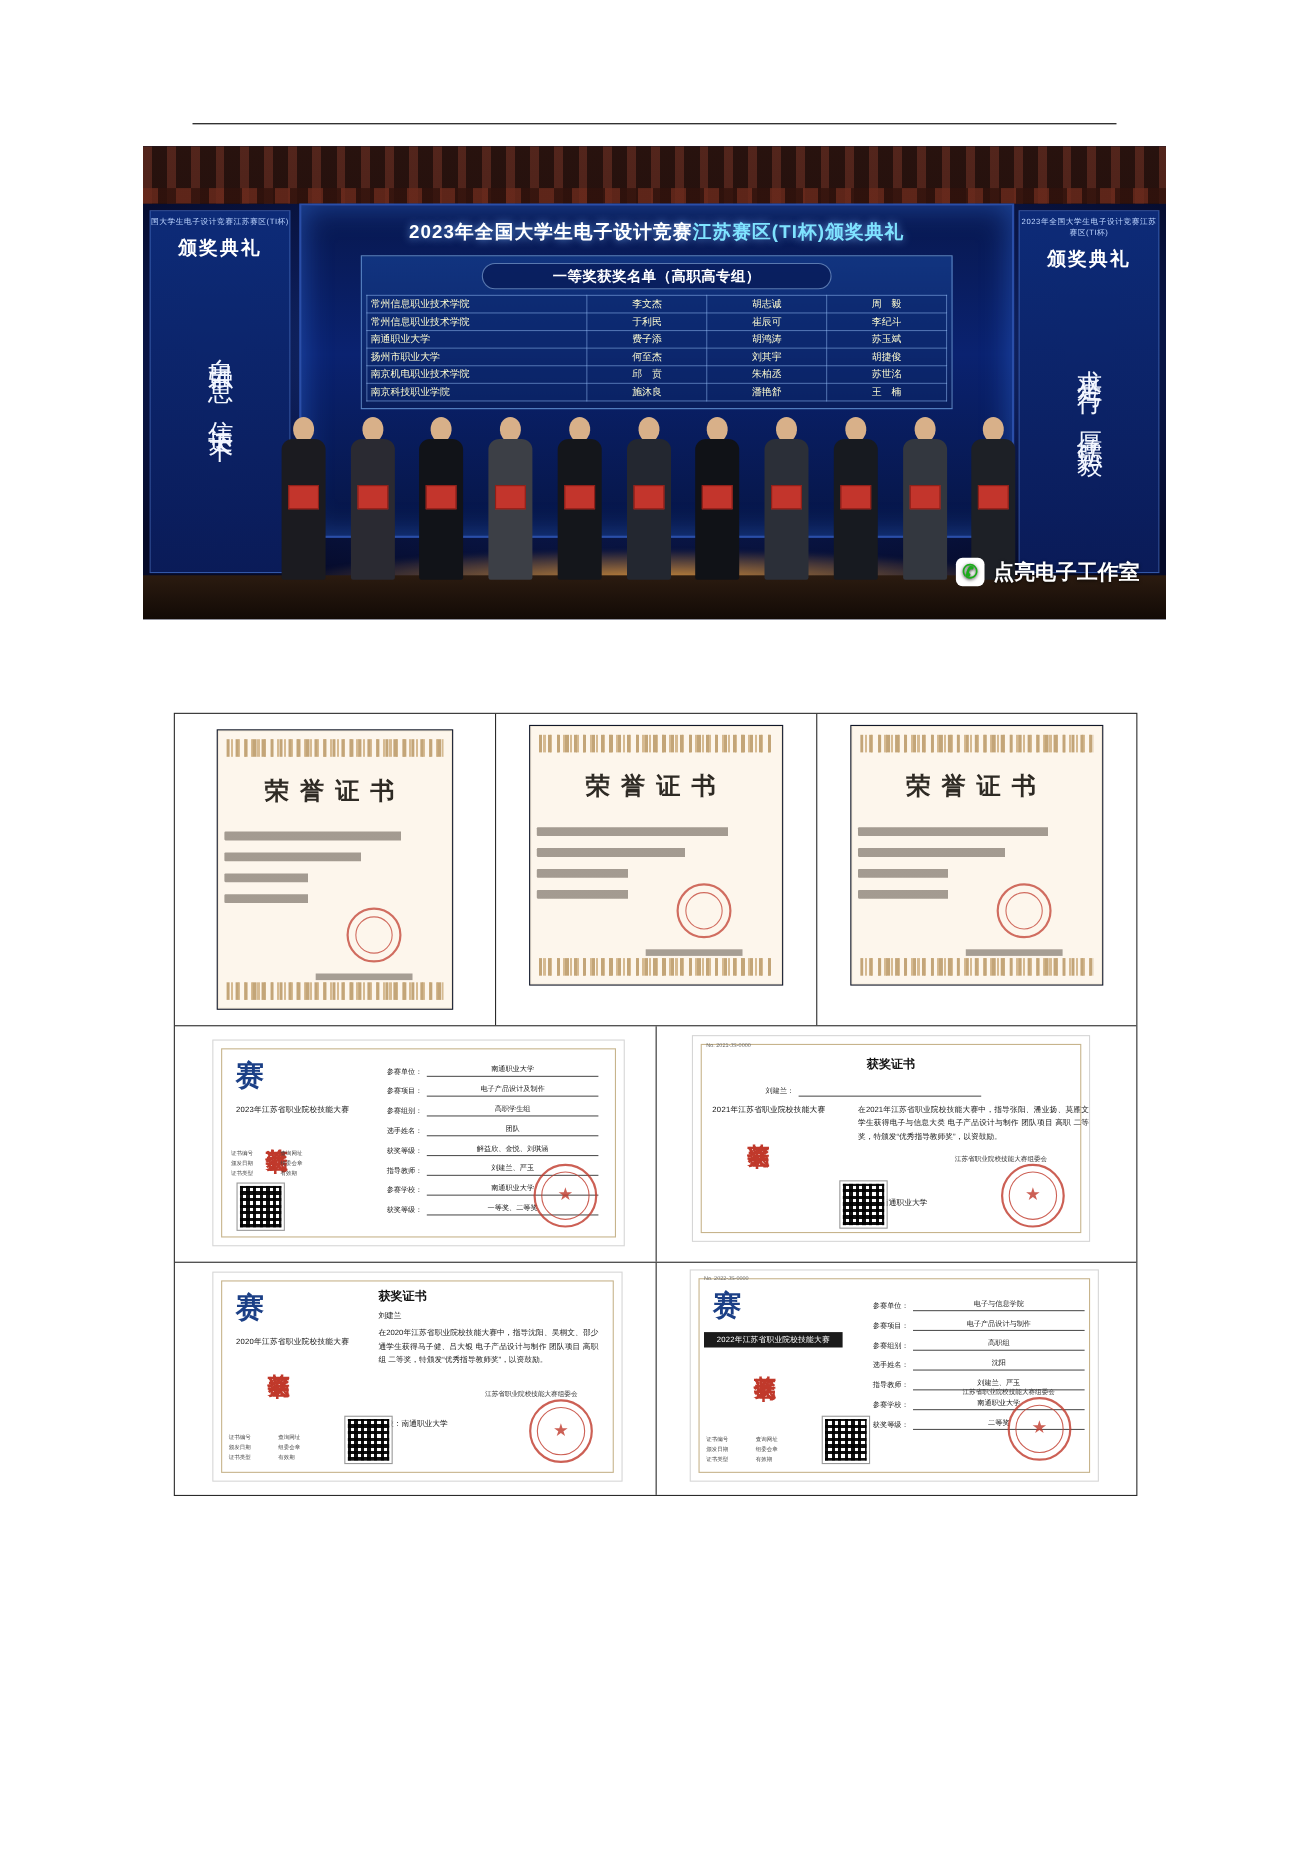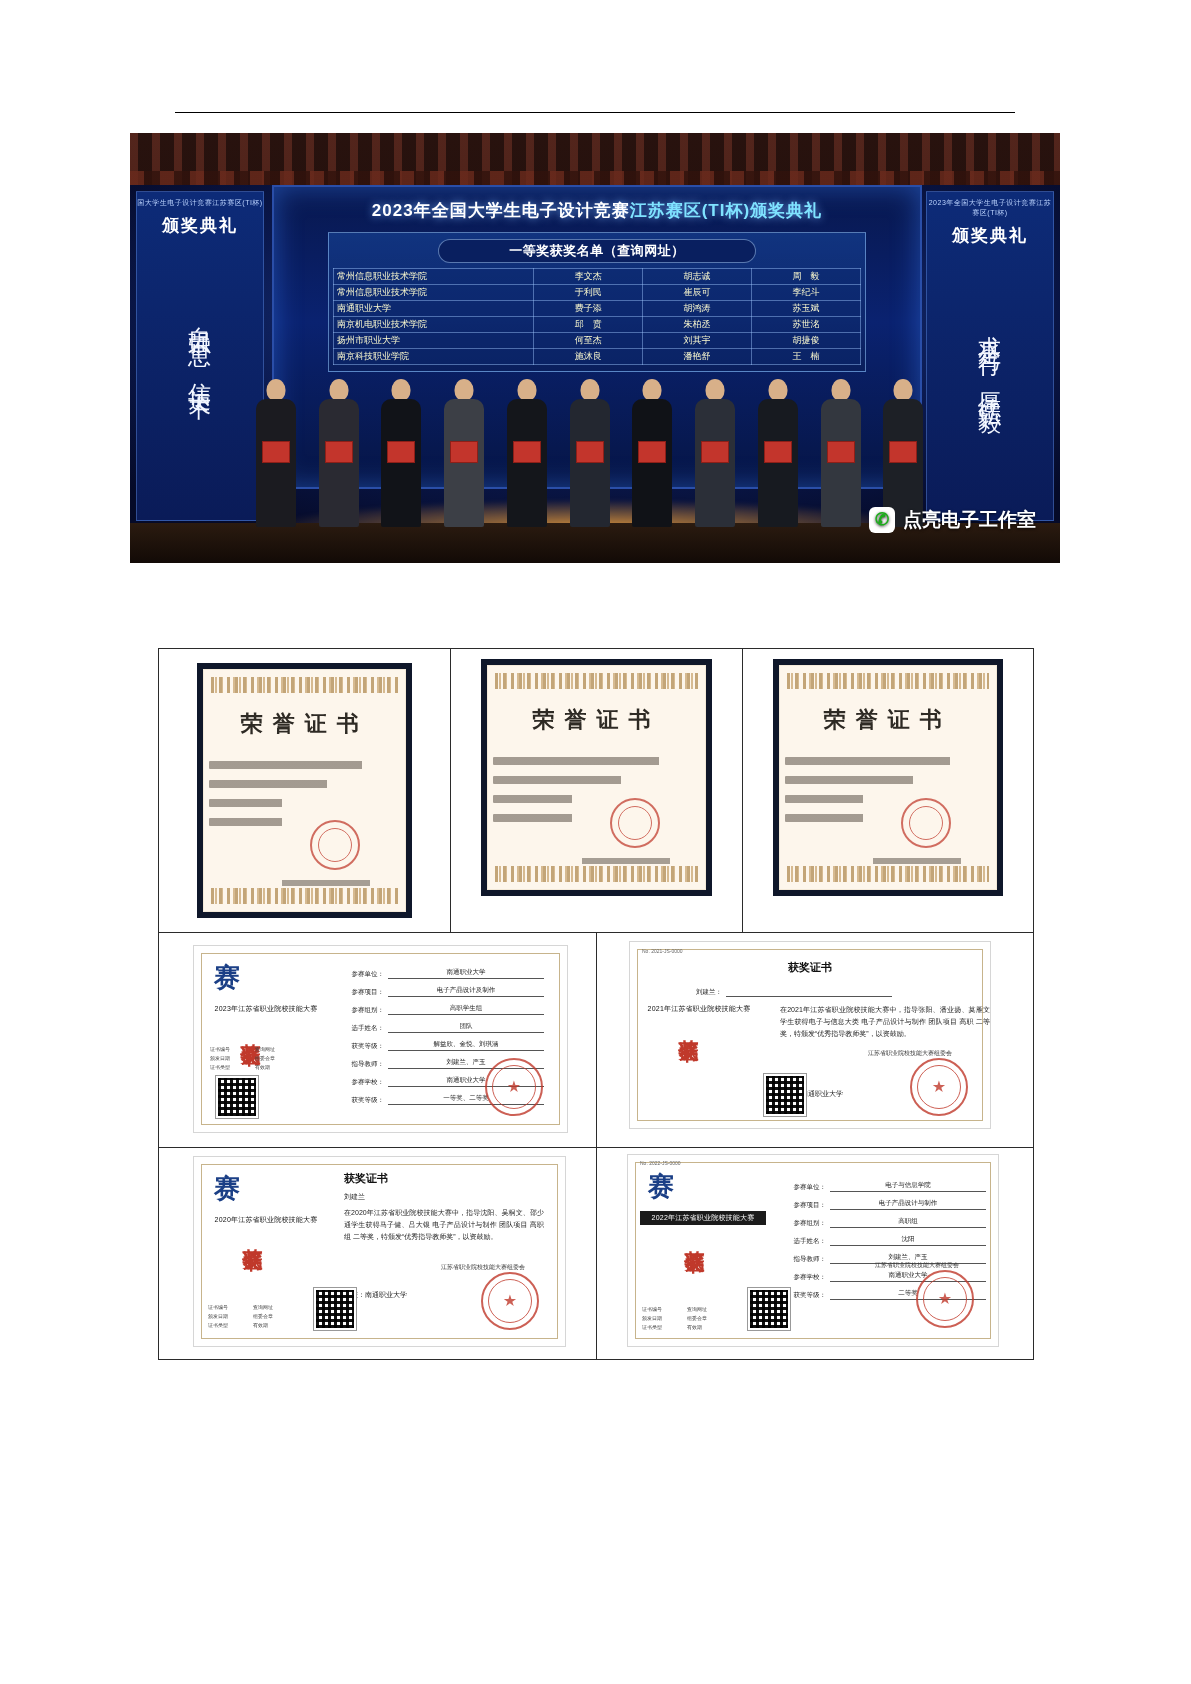--- a/index.html
+++ b/index.html
@@ -265,21 +265,21 @@
     position: relative;
     overflow: hidden;
     box-sizing: border-box;
   }
   .cell + .cell { border-left: 1px solid #2b2b2b; }
 
   
   .honor {
     position: absolute;
     background: #fdf6ec;
-    border: 6px solid #0f172a;
+    border: 1px solid #0f172a;
     box-shadow: 0 0 0 1px #f3e9d8 inset;
     box-sizing: border-box;
     padding: 10px 0;
   }
   .honor:before, .honor:after {
     content: "";
     position: absolute;
     left: 8px; right: 8px;
     height: 16px;
     background:
@@ -488,21 +488,21 @@
       <div class="sb-top">2023年全国大学生电子设计竞赛江苏赛区(TI杯)</div>
       <div class="sb-mid">颁奖典礼</div>
       <div class="sb-cal">求是笃行  厚德弘毅</div>
     </div>
 
     <div class="screen">
       <div class="screen-title">
         <span>2023年全国大学生电子设计竞赛</span><span class="hl">江苏赛区(TI杯)颁奖典礼</span>
       </div>
       <div class="list-box">
-        <div class="list-head">一等奖获奖名单（查询网址）</div>
+        <div class="list-head">一等奖获奖名单（高职高专组）</div>
         <table class="award">
             <tbody id="awardRows">
               <tr>
                 <td class="school">常州信息职业技术学院</td>
                 <td>李文杰</td>
                 <td>胡志诚</td>
                 <td>周　毅</td>
               </tr>
               <tr>
                 <td class="school">常州信息职业技术学院</td>
@@ -510,30 +510,30 @@
                 <td>崔辰可</td>
                 <td>李纪斗</td>
               </tr>
               <tr>
                 <td class="school">南通职业大学</td>
                 <td>费子添</td>
                 <td>胡鸿涛</td>
                 <td>苏玉斌</td>
               </tr>
               <tr>
+                <td class="school">扬州市职业大学</td>
+                <td>何至杰</td>
+                <td>刘其宇</td>
+                <td>胡捷俊</td>
+              </tr>
+              <tr>
                 <td class="school">南京机电职业技术学院</td>
                 <td>邱　贲</td>
                 <td>朱柏丞</td>
                 <td>苏世洺</td>
-              </tr>
-              <tr>
-                <td class="school">扬州市职业大学</td>
-                <td>何至杰</td>
-                <td>刘其宇</td>
-                <td>胡捷俊</td>
               </tr>
               <tr>
                 <td class="school">南京科技职业学院</td>
                 <td>施沐良</td>
                 <td>潘艳舒</td>
                 <td>王　楠</td>
               </tr>
             </tbody>
           </table>
       </div>

